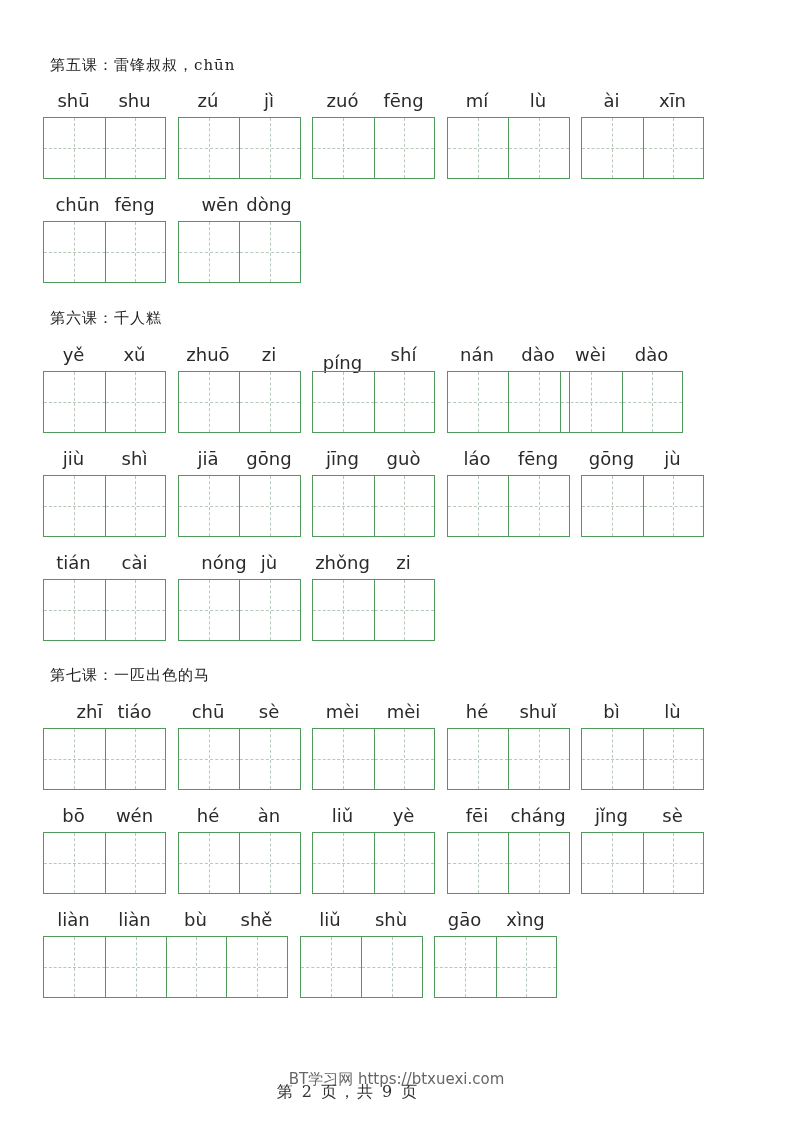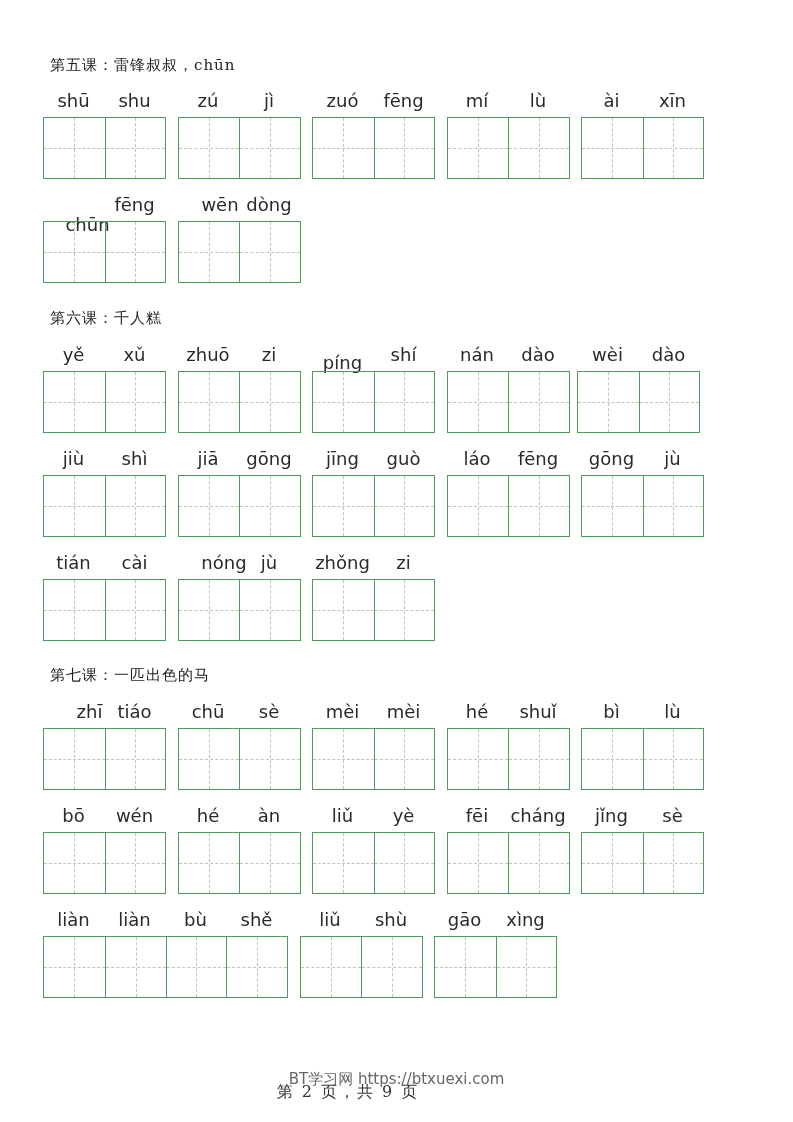--- a/index.html
+++ b/index.html
@@ -77,21 +77,21 @@
       </div>
       <div class="boxes" style="width: 123px;">
         <div class="cell"></div>
         <div class="cell"></div>
       </div>
     </div>
   </div>
 <div class="row" style="top:193px">
     <div class="group" style="left: 0px; width: 123px;">
       <div class="pinyin-line">
-        <span class="py" style="left: 14px; margin-top: 20px;">chūn</span>
+        <span class="py" style="left: 4px;">chūn</span>
         <span class="py" style="left: 61px;">fēng</span>
       </div>
       <div class="boxes" style="width: 123px;">
         <div class="cell"></div>
         <div class="cell"></div>
       </div>
     </div>
     <div class="group" style="left: 134.5px; width: 123px;">
       <div class="pinyin-line">
         <span class="py" style="left: 12px;">wēn</span>
@@ -139,21 +139,21 @@
     <div class="group" style="left: 403.5px; width: 123px;">
       <div class="pinyin-line">
         <span class="py" style="left: 0px;">nán</span>
         <span class="py" style="left: 61px;">dào</span>
       </div>
       <div class="boxes" style="width: 123px;">
         <div class="cell"></div>
         <div class="cell"></div>
       </div>
     </div>
-    <div class="group" style="left: 534px; width: 123px; text-decoration: underline;">
+    <div class="group" style="left: 517px; width: 123px; text-decoration: underline;">
       <div class="pinyin-line">
         <span class="py" style="left: 0px;">wèi</span>
         <span class="py" style="left: 61px;">dào</span>
       </div>
       <div class="boxes" style="width: 123px;">
         <div class="cell"></div>
         <div class="cell"></div>
       </div>
     </div>
   </div>

